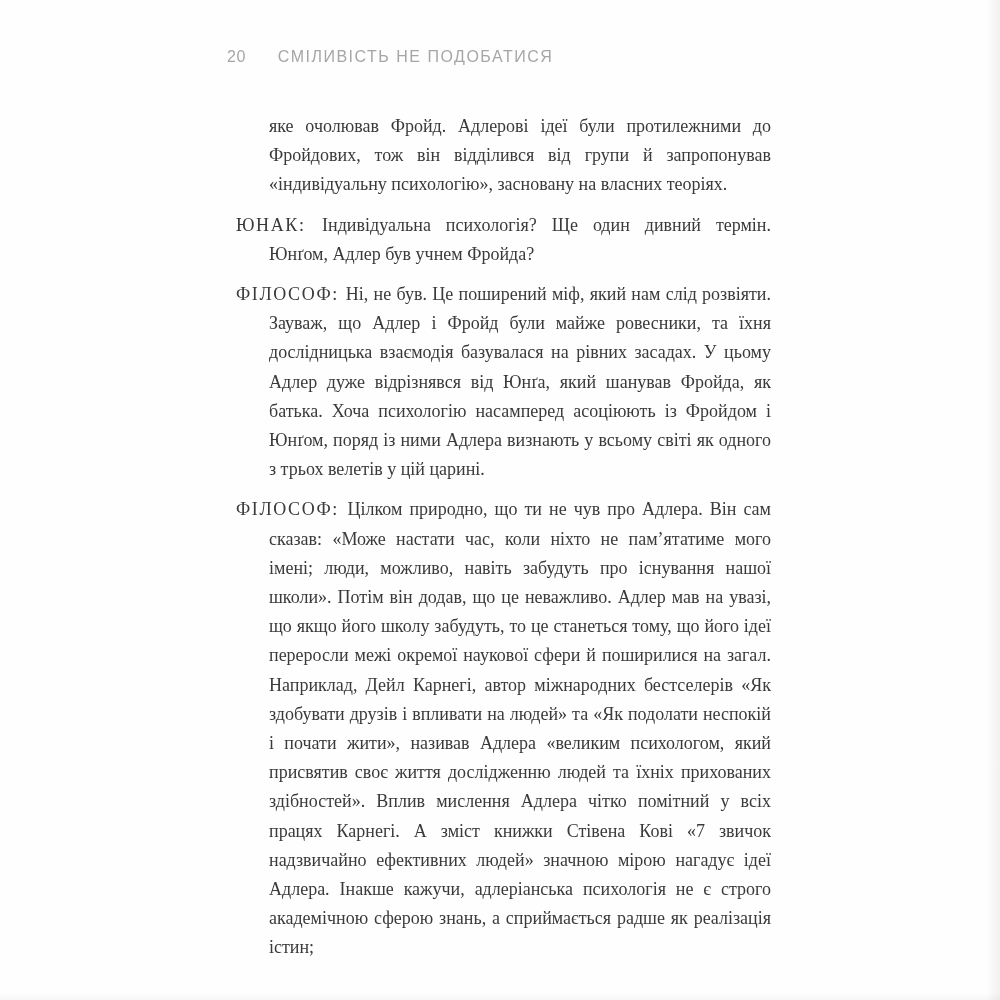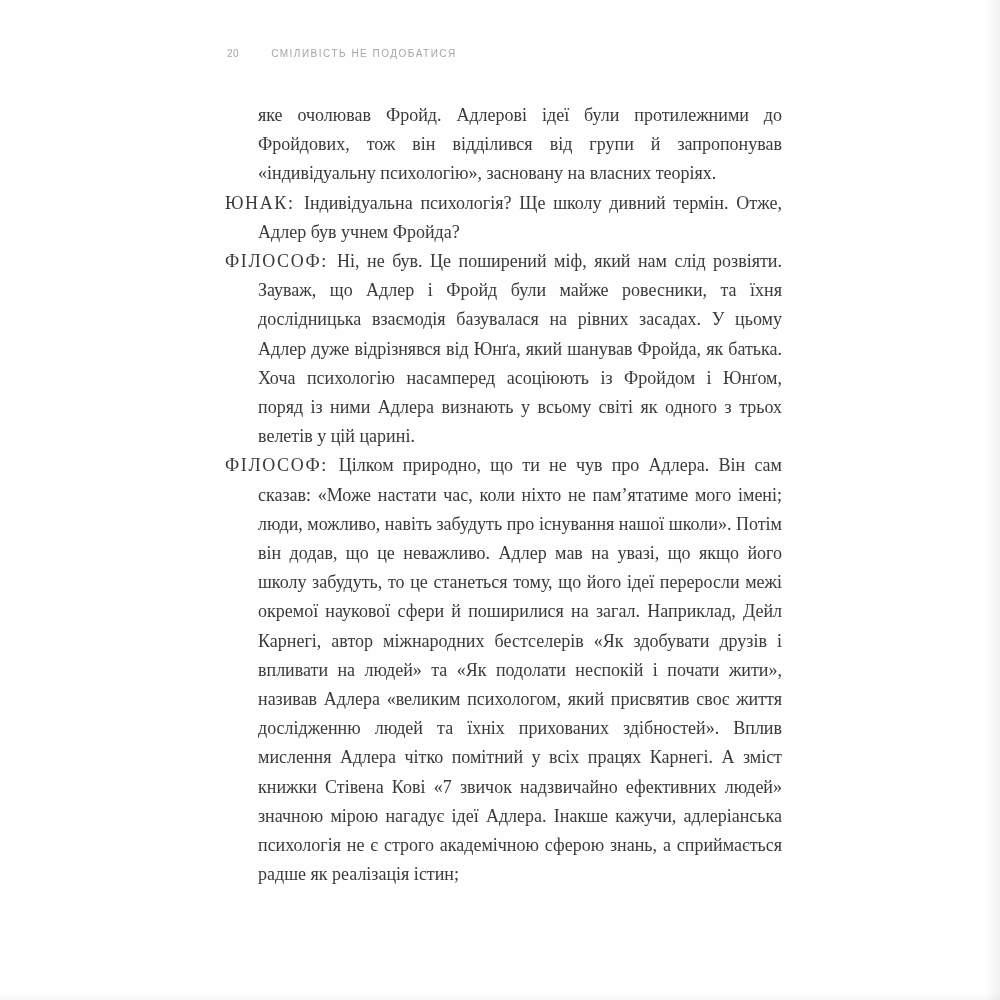--- a/index.html
+++ b/index.html
@@ -34,35 +34,35 @@
     pointer-events: none;
   }
   .page-header {
     position: absolute;
     top: 48px;
     left: 227px;
     display: flex;
     align-items: baseline;
     font-family: "Liberation Sans", sans-serif;
     color: #a6a6a6;
-    font-size: 10px;
+    font-size: 16px;
     letter-spacing: 1.5px;
   }
   .page-header .folio {
     margin-right: 32px;
     letter-spacing: 0.5px;
   }
   .text-block {
     position: absolute;
     top: 101px;
     left: 225px;
     width: 557px;
   }
   .text-block p {
-    margin: 0;
+    margin: 11px;
     font-size: 18px;
     line-height: 29.2px;
     text-align: justify;
     
     padding-left: 33px;
     text-indent: -33px;
   }
   .text-block p.no-speaker {
     text-indent: 0;
   }
@@ -79,21 +79,21 @@
 <div class="page">
 
   <div class="page-header">
     <span class="folio">20</span>
     <span class="running-title">СМІЛИВІСТЬ НЕ ПОДОБАТИСЯ</span>
   </div>
 
   <div class="text-block">
   <p class="no-speaker"><span>яке очолював Фройд. Адлерові ідеї були протилежними до Фройдових, тож він відділився від групи й запропонував «індивідуальну психологію», засновану на власних теоріях.</span></p>
 
-  <p><span class="speaker">ЮНАК:&nbsp;</span><span>Індивідуальна психологія? Ще школу дивний термін. Отже, Адлер був учнем Фройда?</span></p>
+  <p><span class="speaker">ЮНАК:&nbsp;</span><span>Індивідуальна психологія? Ще один дивний термін. Юнґом, Адлер був учнем Фройда?</span></p>
 
   <p><span class="speaker">ФІЛОСОФ:&nbsp;</span><span>Ні, не був. Це поширений міф, який нам слід розвіяти. Зауваж, що Адлер і Фройд були майже ровесники, та їхня дослідницька взаємодія базувалася на рівних засадах. У цьому Адлер дуже відрізнявся від Юнґа, який шанував Фройда, як батька. Хоча психологію насамперед асоціюють із Фройдом і Юнґом, поряд із ними Адлера визнають у всьому світі як одного з трьох велетів у цій царині.</span></p>
 
 
   <p><span class="speaker">ФІЛОСОФ:&nbsp;</span><span>Цілком природно, що ти не чув про Адлера. Він сам сказав: «Може настати час, коли ніхто не пам’ятатиме мого імені; люди, можливо, навіть забудуть про існування нашої школи». Потім він додав, що це неважливо. Адлер мав на увазі, що якщо його школу забудуть, то це станеться тому, що його ідеї переросли межі окремої наукової сфери й поширилися на загал. Наприклад, Дейл Карнегі, автор міжнародних бестселерів «Як здобувати друзів і впливати на людей» та «Як подолати неспокій і почати жити», називав Адлера «великим психологом, який присвятив своє життя дослідженню людей та їхніх прихованих здібностей». Вплив мислення Адлера чітко помітний у всіх працях Карнегі. А зміст книжки Стівена Кові «7 звичок надзвичайно ефективних людей» значною мірою нагадує ідеї Адлера. Інакше кажучи, адлеріанська психологія не є строго академічною сферою знань, а сприймається радше як реалізація істин;</span></p>
 </div>
 
   <div class="edge-shade-right"></div>
   <div class="edge-shade-bottom"></div>
 </div>

